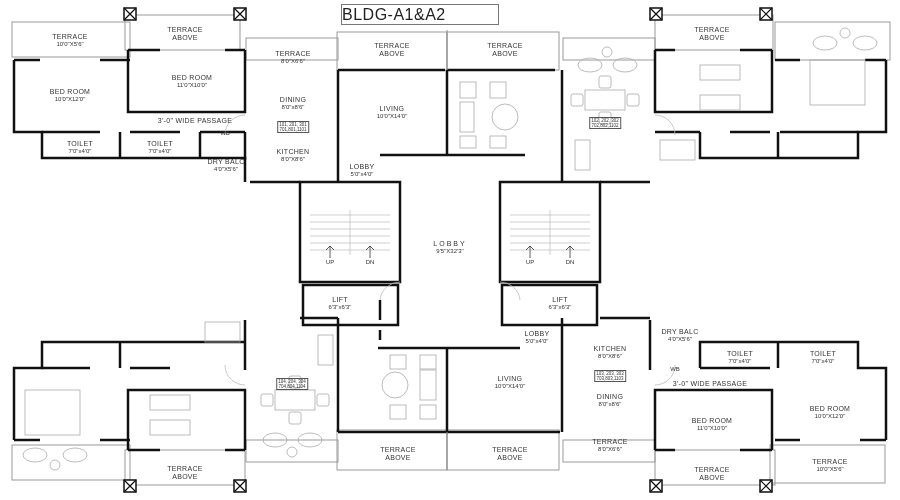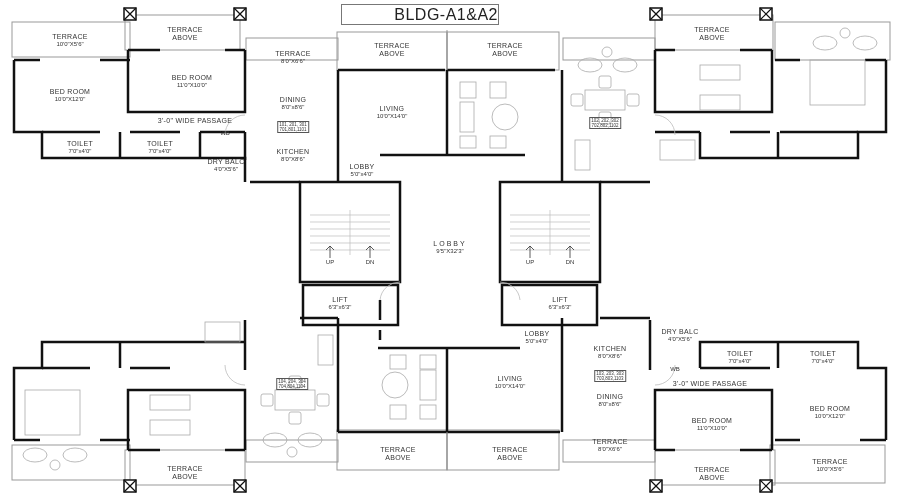--- a/index.html
+++ b/index.html
@@ -1,21 +1,21 @@
 <!DOCTYPE html>
 <html><head>
 <meta charset="utf-8">
 <style>
   html, body { margin:0; padding:0; background:#ffffff; }
   body { width:900px; height:500px; overflow:hidden; position:relative; font-family:"Liberation Sans", sans-serif; }
   #plan { position:absolute; left:0; top:0; width:900px; height:500px; }
   .lbl { position:absolute; font-family:"Liberation Sans", sans-serif; color:#333; text-align:center; line-height:1.15; white-space:nowrap; transform:translateX(-50%); }
   .lbl .n { font-size:7px; letter-spacing:0.3px; display:block; }
   .lbl .d { font-size:6px; display:block; }
-  .title { position:absolute; left:341px; top:4px; width:158px; height:21px; border:1.5px solid #777; box-sizing:border-box; font-size:16px; color:#222; text-align:right; line-height:19px; letter-spacing:0.5px; }
+  .title { position:absolute; left:341px; top:4px; width:158px; height:21px; border:1.5px solid #777; box-sizing:border-box; font-size:16px; color:#222; text-align:left; line-height:19px; letter-spacing:0.5px; }
   .tag { position:absolute; font-size:4.5px; border:1px solid #555; padding:0 1px; color:#333; line-height:5px; text-align:center; white-space:nowrap; transform:translateX(-50%); }
 </style>
 </head>
 <body>
 
 <svg id="plan" viewBox="0 0 900 500" xmlns="http://www.w3.org/2000/svg">
   <defs>
     <g id="col">
       <rect x="-6" y="-6" width="12" height="12" fill="#fff" stroke="#111" stroke-width="1.5"></rect>
       <line x1="-6" y1="-6" x2="6" y2="6" stroke="#111" stroke-width="1.2"></line>

